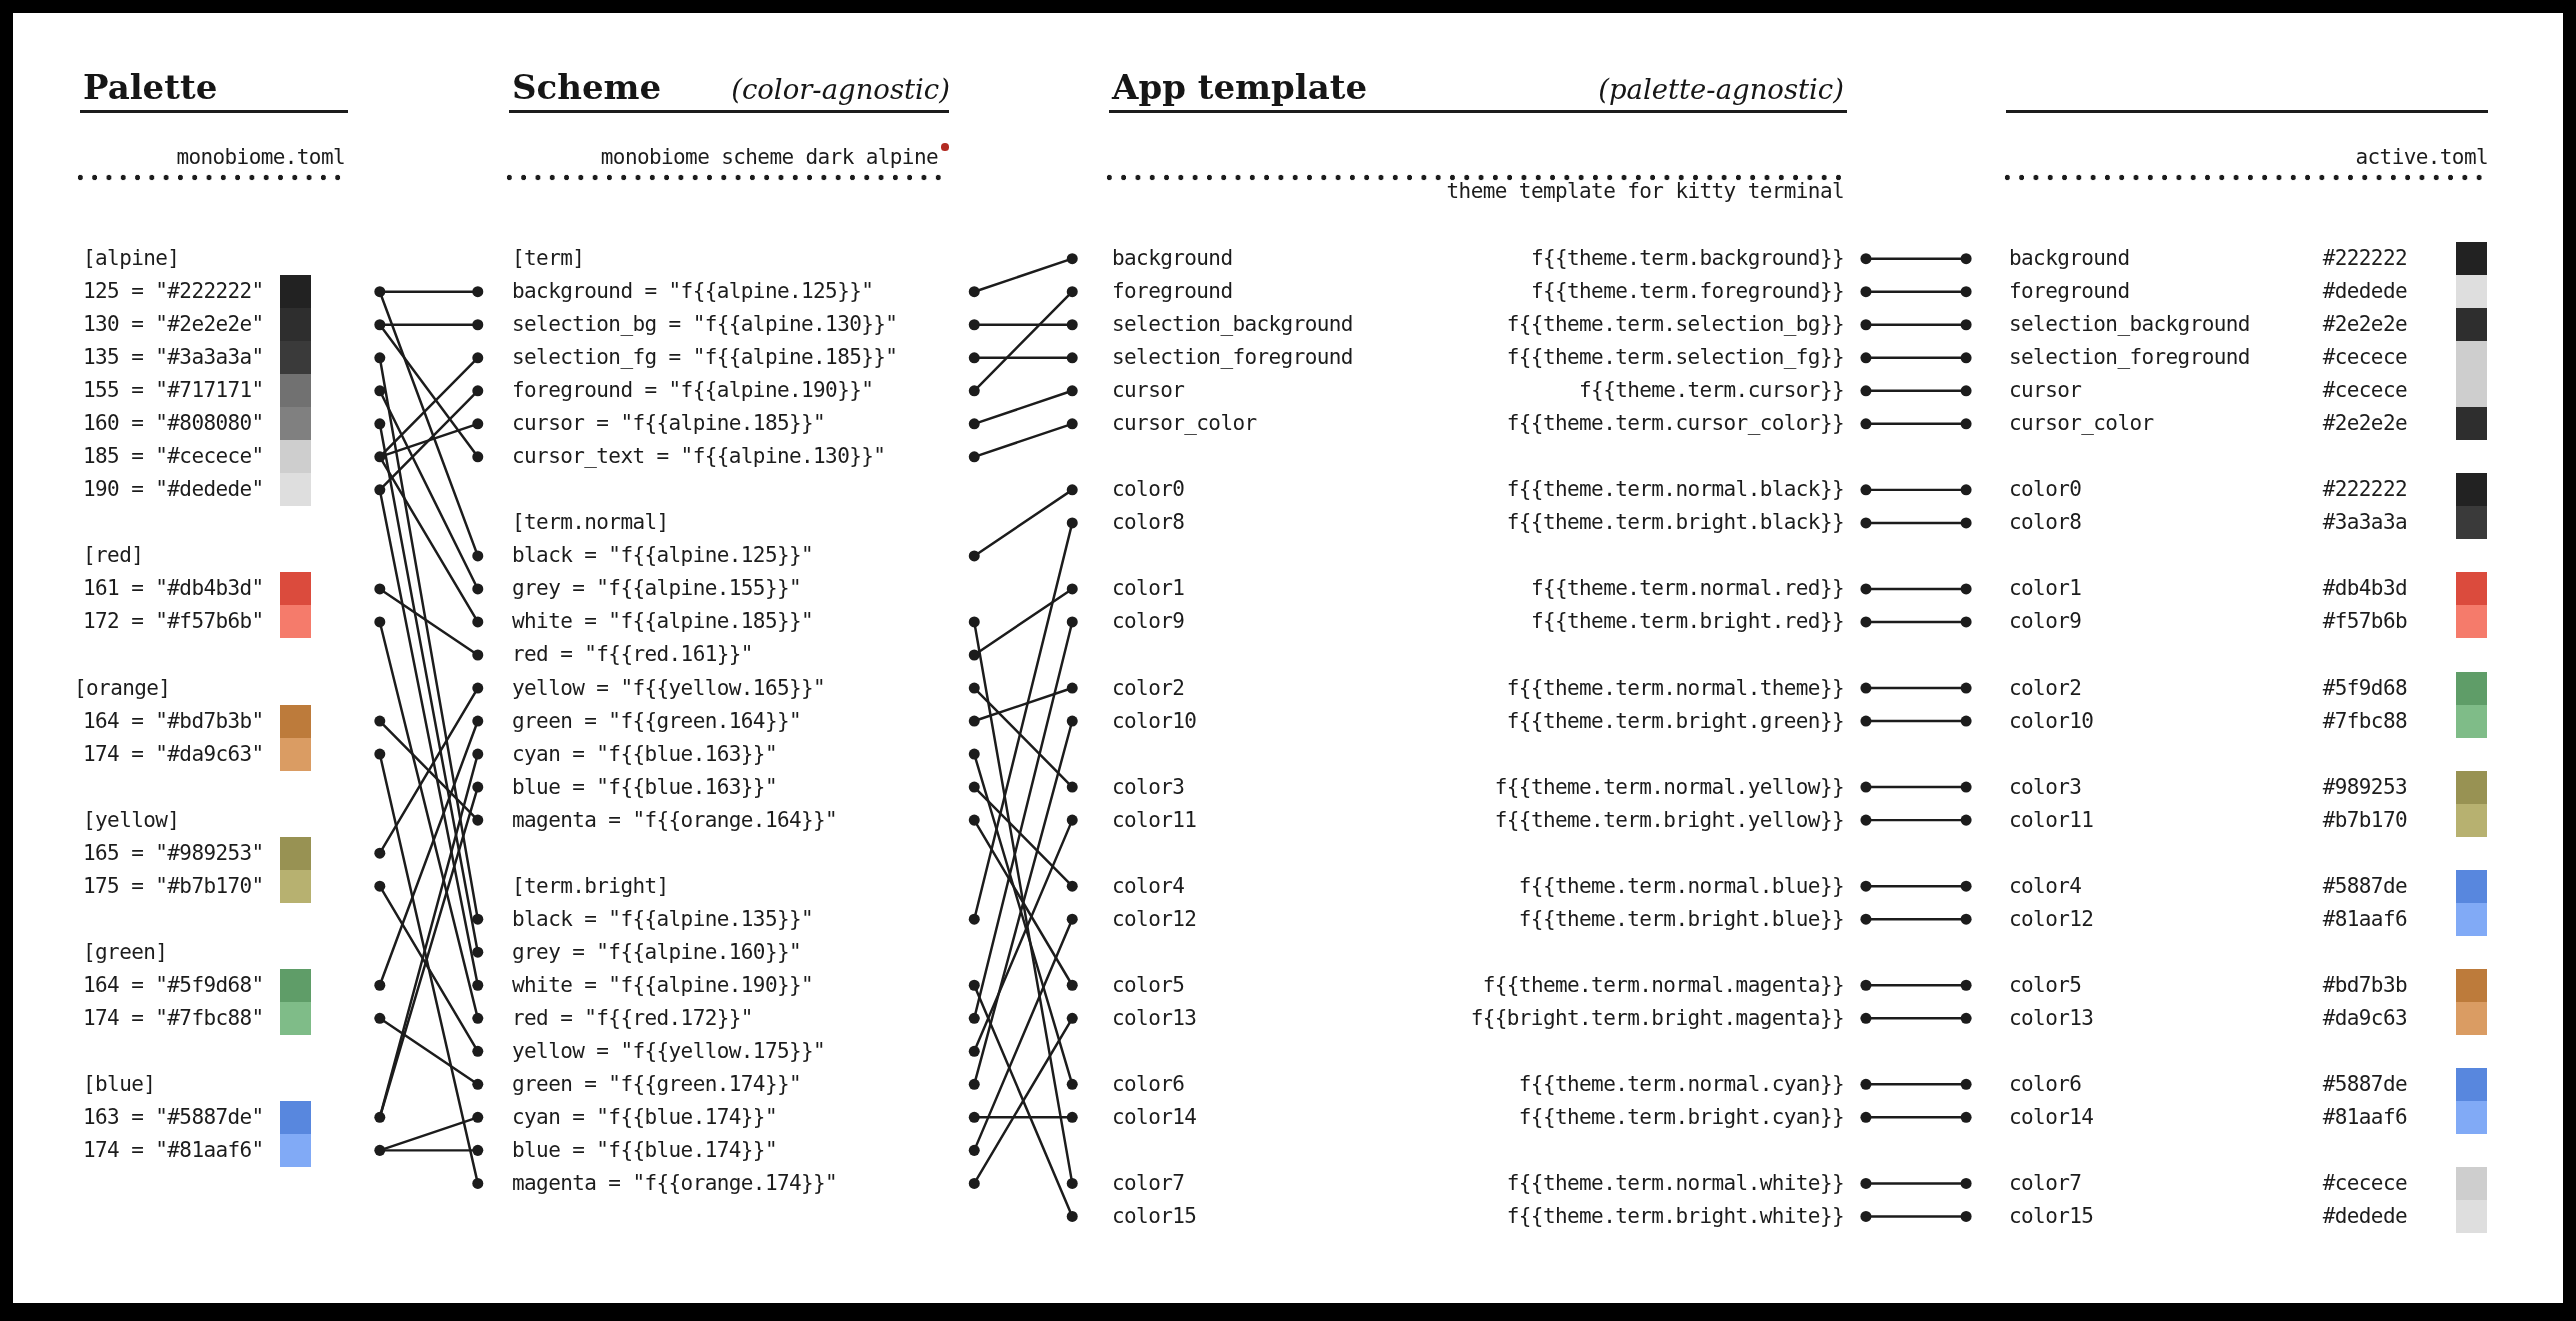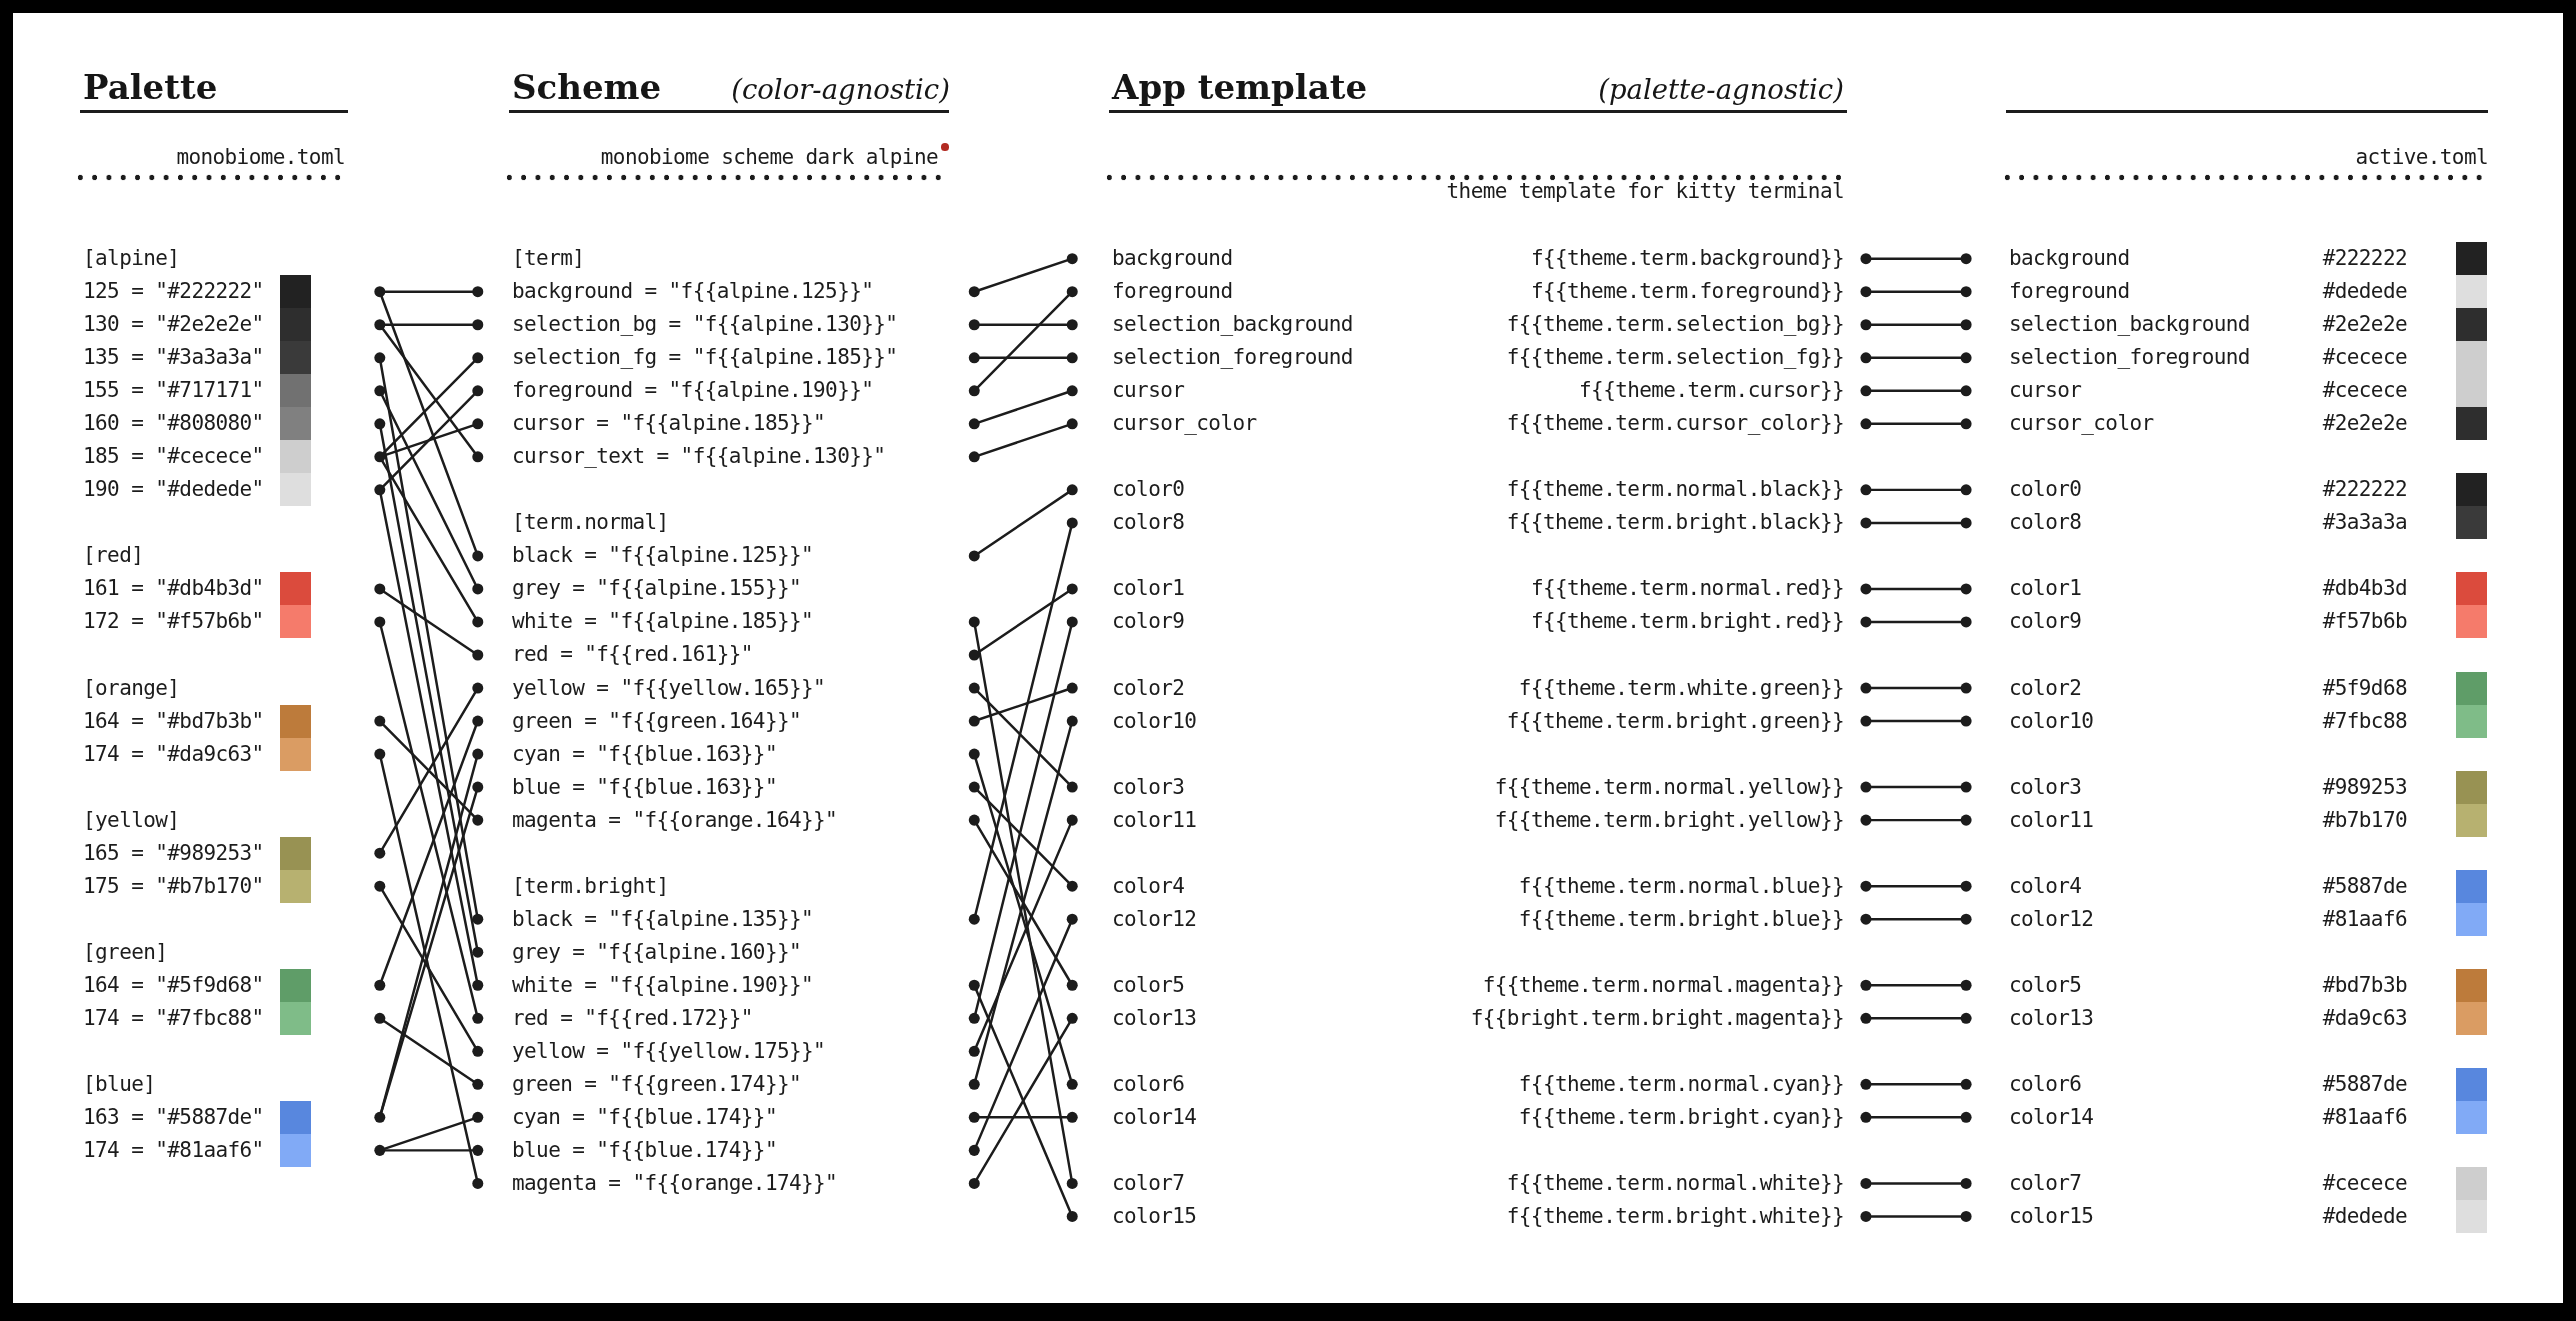--- a/index.html
+++ b/index.html
@@ -72,21 +72,21 @@
       <div class="row" style="left: 83px; top: 407px;">160 = "#808080"</div>
       <div class="row" style="left: 83px; top: 440px;">185 = "#cecece"</div>
       <div class="row" style="left: 83px; top: 473px;">190 = "#dedede"</div>
       <div class="row" style="left: 83px; top: 539px;">[red]</div>
       <div class="swatch-strip" style="left: 280px; top: 572px; width: 31px; height: 66px;">
         <div class="swatch" style="height: 33px; background: rgb(219, 75, 61);"></div>
         <div class="swatch" style="height: 33px; background: rgb(245, 123, 107);"></div>
       </div>
       <div class="row" style="left: 83px; top: 572px;">161 = "#db4b3d"</div>
       <div class="row" style="left: 83px; top: 605px;">172 = "#f57b6b"</div>
-      <div class="row" style="left: 83px; top: 672px;">[orange]</div>
+      <div class="row" style="left: 74px; top: 672px;">[orange]</div>
       <div class="swatch-strip" style="left: 280px; top: 705px; width: 31px; height: 66px;">
         <div class="swatch" style="height: 33px; background: rgb(189, 123, 59);"></div>
         <div class="swatch" style="height: 33px; background: rgb(218, 156, 99);"></div>
       </div>
       <div class="row" style="left: 83px; top: 705px;">164 = "#bd7b3b"</div>
       <div class="row" style="left: 83px; top: 738px;">174 = "#da9c63"</div>
       <div class="row" style="left: 83px; top: 804px;">[yellow]</div>
       <div class="swatch-strip" style="left: 280px; top: 837px; width: 31px; height: 66px;">
         <div class="swatch" style="height: 33px; background: rgb(152, 146, 83);"></div>
         <div class="swatch" style="height: 33px; background: rgb(183, 177, 112);"></div>
@@ -137,21 +137,21 @@
       <div class="pair-row" style="left: 1112px; top: 242px; width: 732px;"><span>background</span><span>f{{theme.term.background}}</span></div>
       <div class="pair-row" style="left: 1112px; top: 275px; width: 732px;"><span>foreground</span><span>f{{theme.term.foreground}}</span></div>
       <div class="pair-row" style="left: 1112px; top: 308px; width: 732px;"><span>selection_background</span><span>f{{theme.term.selection_bg}}</span></div>
       <div class="pair-row" style="left: 1112px; top: 341px; width: 732px;"><span>selection_foreground</span><span>f{{theme.term.selection_fg}}</span></div>
       <div class="pair-row" style="left: 1112px; top: 374px; width: 732px;"><span>cursor</span><span>f{{theme.term.cursor}}</span></div>
       <div class="pair-row" style="left: 1112px; top: 407px; width: 732px;"><span>cursor_color</span><span>f{{theme.term.cursor_color}}</span></div>
       <div class="pair-row" style="left: 1112px; top: 473px; width: 732px;"><span>color0</span><span>f{{theme.term.normal.black}}</span></div>
       <div class="pair-row" style="left: 1112px; top: 506px; width: 732px;"><span>color8</span><span>f{{theme.term.bright.black}}</span></div>
       <div class="pair-row" style="left: 1112px; top: 572px; width: 732px;"><span>color1</span><span>f{{theme.term.normal.red}}</span></div>
       <div class="pair-row" style="left: 1112px; top: 605px; width: 732px;"><span>color9</span><span>f{{theme.term.bright.red}}</span></div>
-      <div class="pair-row" style="left: 1112px; top: 672px; width: 732px;"><span>color2</span><span>f{{theme.term.white.green}}</span></div>
+      <div class="pair-row" style="left: 1112px; top: 672px; width: 732px;"><span>color2</span><span>f{{theme.term.normal.theme}}</span></div>
       <div class="pair-row" style="left: 1112px; top: 705px; width: 732px;"><span>color10</span><span>f{{theme.term.bright.green}}</span></div>
       <div class="pair-row" style="left: 1112px; top: 771px; width: 732px;"><span>color3</span><span>f{{theme.term.normal.yellow}}</span></div>
       <div class="pair-row" style="left: 1112px; top: 804px; width: 732px;"><span>color11</span><span>f{{theme.term.bright.yellow}}</span></div>
       <div class="pair-row" style="left: 1112px; top: 870px; width: 732px;"><span>color4</span><span>f{{theme.term.normal.blue}}</span></div>
       <div class="pair-row" style="left: 1112px; top: 903px; width: 732px;"><span>color12</span><span>f{{theme.term.bright.blue}}</span></div>
       <div class="pair-row" style="left: 1112px; top: 969px; width: 732px;"><span>color5</span><span>f{{theme.term.normal.magenta}}</span></div>
       <div class="pair-row" style="left: 1112px; top: 1002px; width: 732px;"><span>color13</span><span>f{{bright.term.bright.magenta}}</span></div>
       <div class="pair-row" style="left: 1112px; top: 1068px; width: 732px;"><span>color6</span><span>f{{theme.term.normal.cyan}}</span></div>
       <div class="pair-row" style="left: 1112px; top: 1101px; width: 732px;"><span>color14</span><span>f{{theme.term.bright.cyan}}</span></div>
       <div class="pair-row" style="left: 1112px; top: 1167px; width: 732px;"><span>color7</span><span>f{{theme.term.normal.white}}</span></div>

